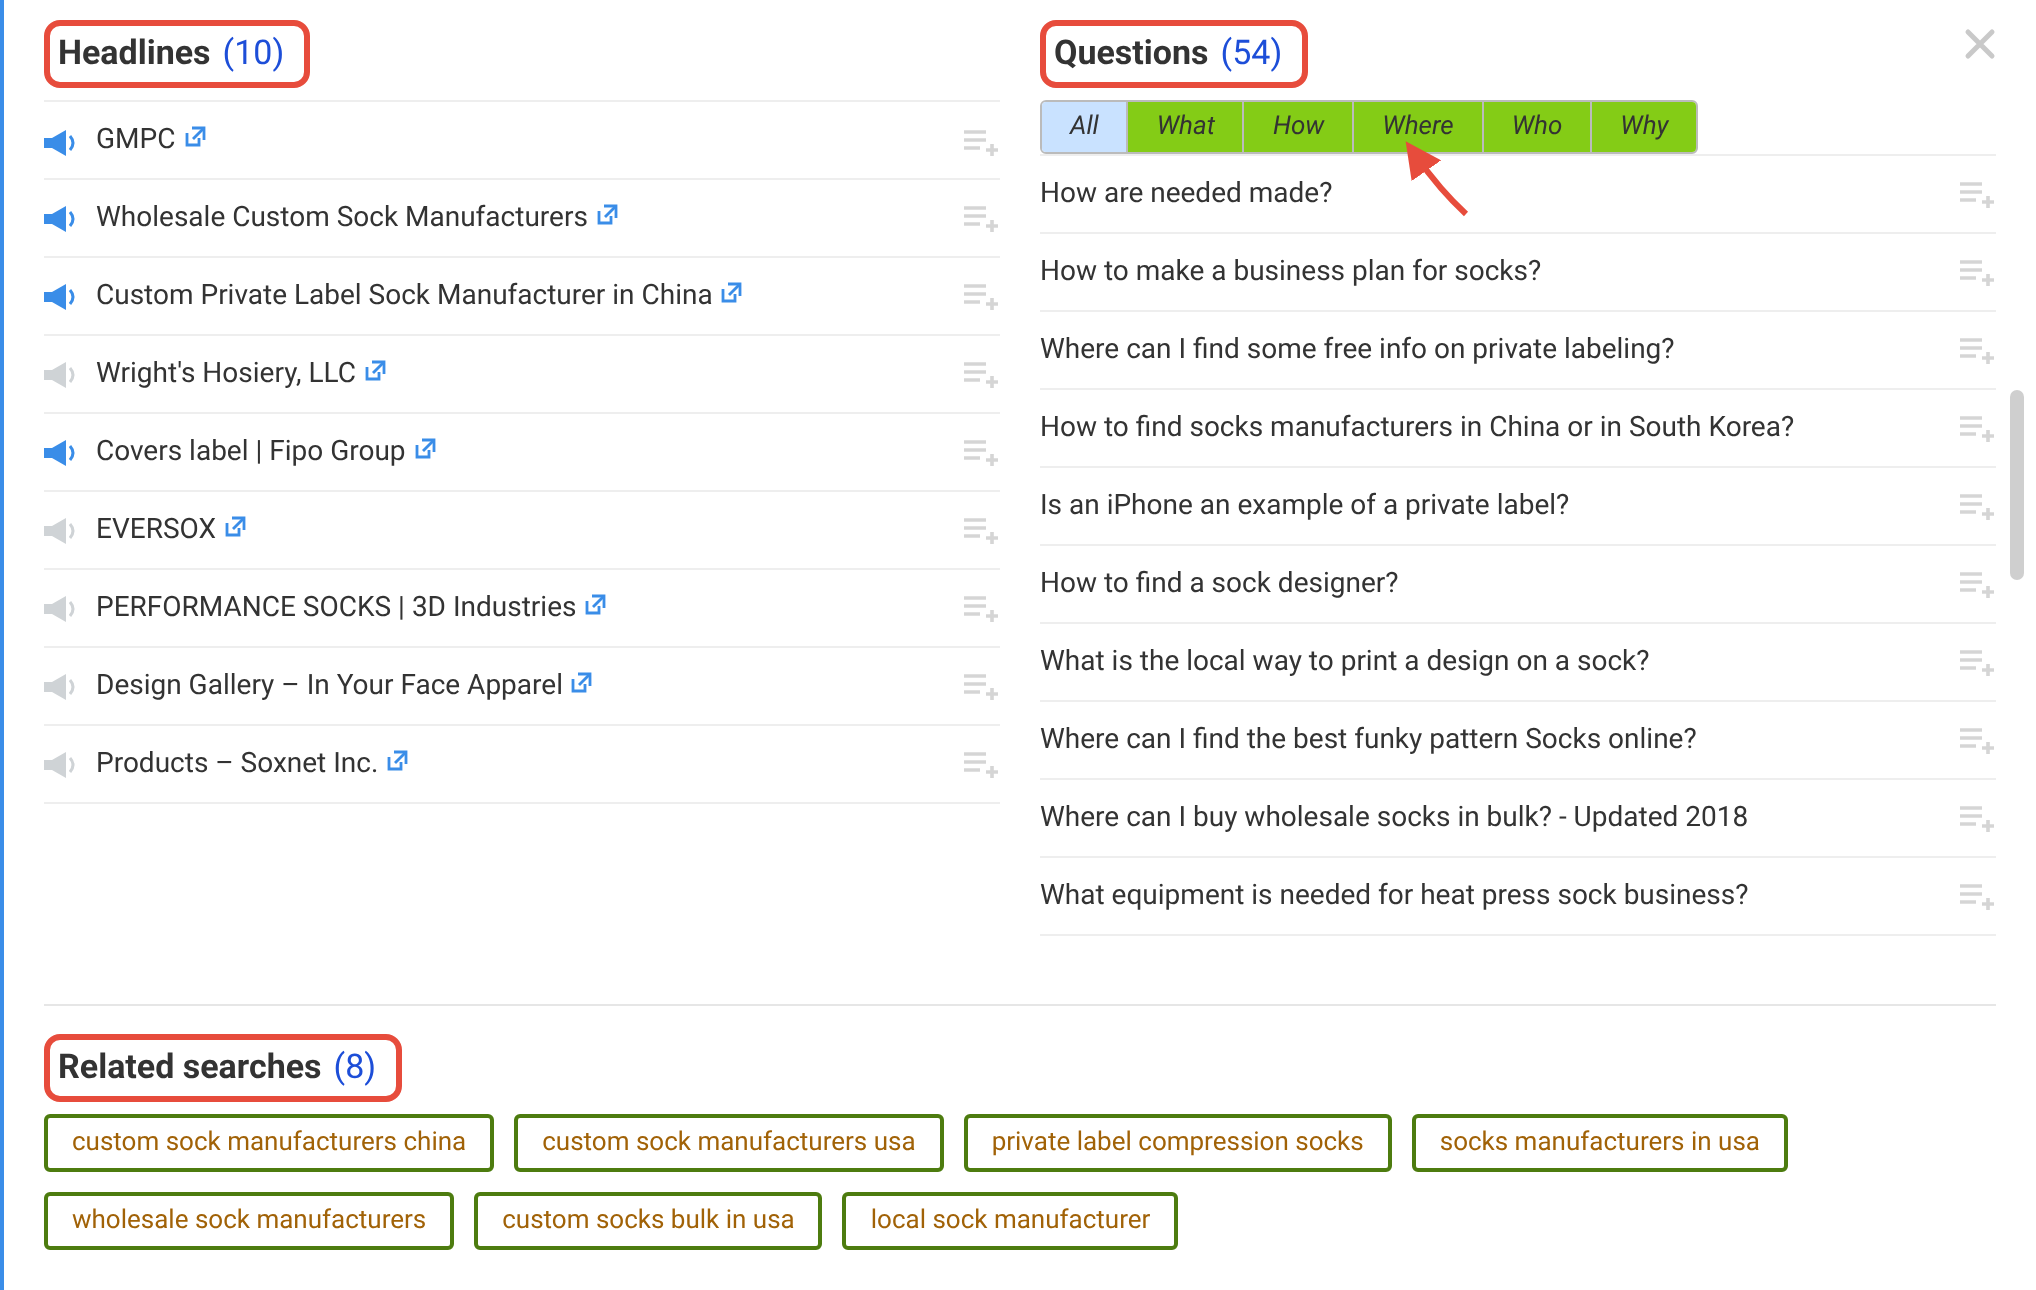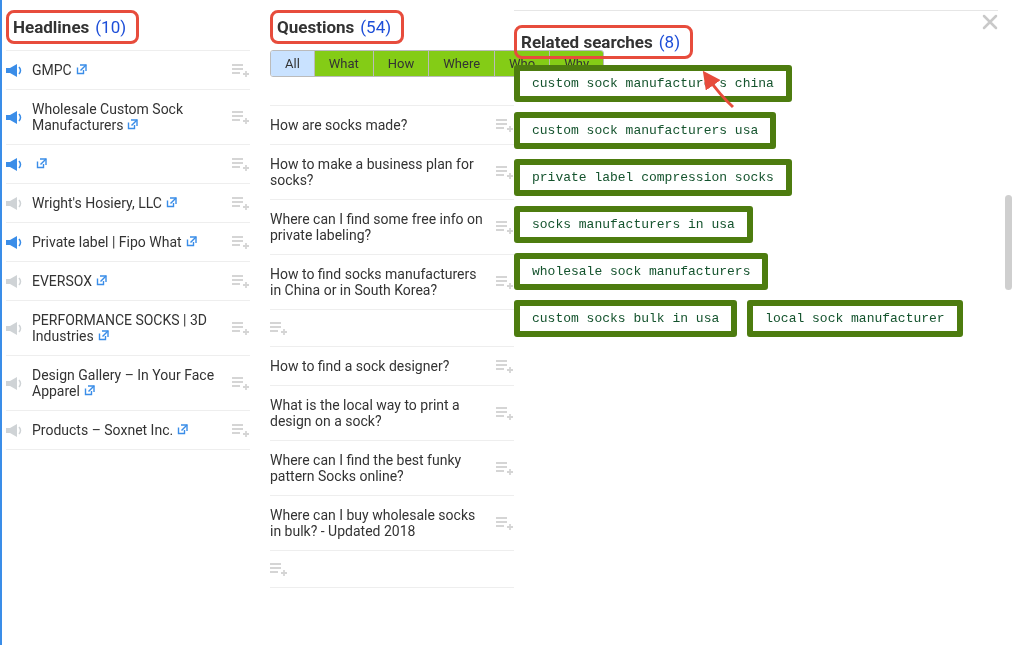--- a/index.html
+++ b/index.html
@@ -12,23 +12,23 @@
       background: #fff;
       color: #333;
       font-size: 14px;
       width: 1018px;
       height: 645px;
       overflow: hidden;
       position: relative;
     }
     .container {
       display: flex;
-      flex-direction: row;
+      flex-direction: column;
       height: 100%;
-      padding: 10px 20px 20px 4px;
+      padding: 10px 20px 20px 20px;
       border-left: 2px solid #3a8de8;
     }
     .top-row {
       display: flex;
       gap: 20px;
       flex: 1;
       min-height: 0;
     }
     .panel {
       flex: 1;
@@ -66,20 +66,21 @@
     .list-item {
       display: flex;
       align-items: center;
       padding: 11px 0;
       border-bottom: 1px solid #eee;
       gap: 10px;
       color: #333;
     }
     .list-item:first-child {
       border-top: 1px solid #eee;
+      align-items: flex-end;
     }
     .megaphone-icon {
       width: 16px;
       height: 13px;
       flex-shrink: 0;
       display: inline-block;
       position: relative;
     }
     .megaphone-icon svg {
       width: 100%;
@@ -112,22 +113,23 @@
     .add-icon svg {
       width: 100%;
       height: 100%;
       display: block;
     }
     .filter-tabs {
       display: flex;
       border: 1px solid #bbb;
       border-radius: 3px;
       width: fit-content;
-      margin-bottom: 28px;
+      margin-bottom: 0;
       overflow: hidden;
+      font-style: italic;
     }
     .filter-tab {
       padding: 5px 14px;
       font-size: 13px;
       color: #333;
       cursor: pointer;
       background: #84cc16;
       border-right: 1px solid #bbb;
     }
     .filter-tab:last-child {
@@ -167,28 +169,27 @@
       border-top: 1px solid #e6e6e6;
       padding-top: 14px;
     }
     .related-tags {
       display: flex;
       flex-wrap: wrap;
       gap: 10px;
       margin-top: 4px;
     }
     .tag {
-      border: 6px solid #4d7c0f;
+      border: 2px solid #4d7c0f;
       border-radius: 3px;
       padding: 5px 12px;
       font-size: 13px;
-      color: #14532d;
+      color: #a16207;
       cursor: pointer;
       background: #fff;
-      font-family: Liberation Mono, monospace;
     }
     .arrow-annotation {
       position: absolute;
       top: 70px;
       left: 700px;
       width: 40px;
       height: 40px;
       pointer-events: none;
     }
     .arrow-annotation svg {
@@ -268,21 +269,21 @@
               </svg>
             </span>
           </div>
           <div class="list-item">
             <span class="megaphone-icon">
               <svg viewBox="0 0 16 13">
                 <path d="M0 4 L0 9 L4 9 L11 13 L11 0 L4 4 Z" fill="#3a8de8"></path>
                 <path d="M13 3 Q16 6.5 13 10" stroke="#3a8de8" stroke-width="1.5" fill="none"></path>
               </svg>
             </span>
-            <span class="item-text"><span class="ext-link-icon"><svg viewBox="0 0 11 11">
+            <span class="item-text"><span>Custom Private Label Sock Manufacturer in China</span><span class="ext-link-icon"><svg viewBox="0 0 11 11">
                   <path d="M1.5 3.5 L1.5 9.5 L7.5 9.5 L7.5 6" stroke="#3a8de8" stroke-width="1.4" fill="none"></path>
                   <path d="M4 1 L10 1 L10 7" stroke="#3a8de8" stroke-width="1.4" fill="none"></path>
                   <path d="M10 1 L4.5 6.5" stroke="#3a8de8" stroke-width="1.4" fill="none"></path>
                 </svg></span></span>
             <span class="add-icon">
               <svg viewBox="0 0 18 14">
                 <path d="M0 2 L11 2 M0 6 L11 6 M0 10 L8 10" stroke="#888" stroke-width="1.8"></path>
                 <path d="M14 8 L14 14 M11 11 L17 11" stroke="#888" stroke-width="1.8"></path>
               </svg>
             </span>
@@ -306,21 +307,21 @@
               </svg>
             </span>
           </div>
           <div class="list-item">
             <span class="megaphone-icon">
               <svg viewBox="0 0 16 13">
                 <path d="M0 4 L0 9 L4 9 L11 13 L11 0 L4 4 Z" fill="#3a8de8"></path>
                 <path d="M13 3 Q16 6.5 13 10" stroke="#3a8de8" stroke-width="1.5" fill="none"></path>
               </svg>
             </span>
-            <span class="item-text"><span>Private label | Fipo What</span><span class="ext-link-icon"><svg viewBox="0 0 11 11">
+            <span class="item-text"><span>Covers label | Fipo Group</span><span class="ext-link-icon"><svg viewBox="0 0 11 11">
                   <path d="M1.5 3.5 L1.5 9.5 L7.5 9.5 L7.5 6" stroke="#3a8de8" stroke-width="1.4" fill="none"></path>
                   <path d="M4 1 L10 1 L10 7" stroke="#3a8de8" stroke-width="1.4" fill="none"></path>
                   <path d="M10 1 L4.5 6.5" stroke="#3a8de8" stroke-width="1.4" fill="none"></path>
                 </svg></span></span>
             <span class="add-icon">
               <svg viewBox="0 0 18 14">
                 <path d="M0 2 L11 2 M0 6 L11 6 M0 10 L8 10" stroke="#888" stroke-width="1.8"></path>
                 <path d="M14 8 L14 14 M11 11 L17 11" stroke="#888" stroke-width="1.8"></path>
               </svg>
             </span>
@@ -416,21 +417,21 @@
       <div class="filter-tabs" id="filter-tabs">
           <div class="filter-tab active">All</div>
           <div class="filter-tab">What</div>
           <div class="filter-tab">How</div>
           <div class="filter-tab">Where</div>
           <div class="filter-tab">Who</div>
           <div class="filter-tab">Why</div>
         </div>
       <div class="list" id="questions-list">
           <div class="question-item">
-            <span class="question-text">How are socks made?</span>
+            <span class="question-text">How are needed made?</span>
             <span class="add-icon">
               <svg viewBox="0 0 18 14">
                 <path d="M0 2 L11 2 M0 6 L11 6 M0 10 L8 10" stroke="#888" stroke-width="1.8"></path>
                 <path d="M14 8 L14 14 M11 11 L17 11" stroke="#888" stroke-width="1.8"></path>
               </svg>
             </span>
           </div>
           <div class="question-item">
             <span class="question-text">How to make a business plan for socks?</span>
             <span class="add-icon">
@@ -452,20 +453,21 @@
           <div class="question-item">
             <span class="question-text">How to find socks manufacturers in China or in South Korea?</span>
             <span class="add-icon">
               <svg viewBox="0 0 18 14">
                 <path d="M0 2 L11 2 M0 6 L11 6 M0 10 L8 10" stroke="#888" stroke-width="1.8"></path>
                 <path d="M14 8 L14 14 M11 11 L17 11" stroke="#888" stroke-width="1.8"></path>
               </svg>
             </span>
           </div>
           <div class="question-item">
+            <span class="question-text">Is an iPhone an example of a private label?</span>
             <span class="add-icon">
               <svg viewBox="0 0 18 14">
                 <path d="M0 2 L11 2 M0 6 L11 6 M0 10 L8 10" stroke="#888" stroke-width="1.8"></path>
                 <path d="M14 8 L14 14 M11 11 L17 11" stroke="#888" stroke-width="1.8"></path>
               </svg>
             </span>
           </div>
           <div class="question-item">
             <span class="question-text">How to find a sock designer?</span>
             <span class="add-icon">
@@ -496,20 +498,21 @@
           <div class="question-item">
             <span class="question-text">Where can I buy wholesale socks in bulk? - Updated 2018</span>
             <span class="add-icon">
               <svg viewBox="0 0 18 14">
                 <path d="M0 2 L11 2 M0 6 L11 6 M0 10 L8 10" stroke="#888" stroke-width="1.8"></path>
                 <path d="M14 8 L14 14 M11 11 L17 11" stroke="#888" stroke-width="1.8"></path>
               </svg>
             </span>
           </div>
           <div class="question-item">
+            <span class="question-text">What equipment is needed for heat press sock business?</span>
             <span class="add-icon">
               <svg viewBox="0 0 18 14">
                 <path d="M0 2 L11 2 M0 6 L11 6 M0 10 L8 10" stroke="#888" stroke-width="1.8"></path>
                 <path d="M14 8 L14 14 M11 11 L17 11" stroke="#888" stroke-width="1.8"></path>
               </svg>
             </span>
           </div>
         </div>
     </div>
 

